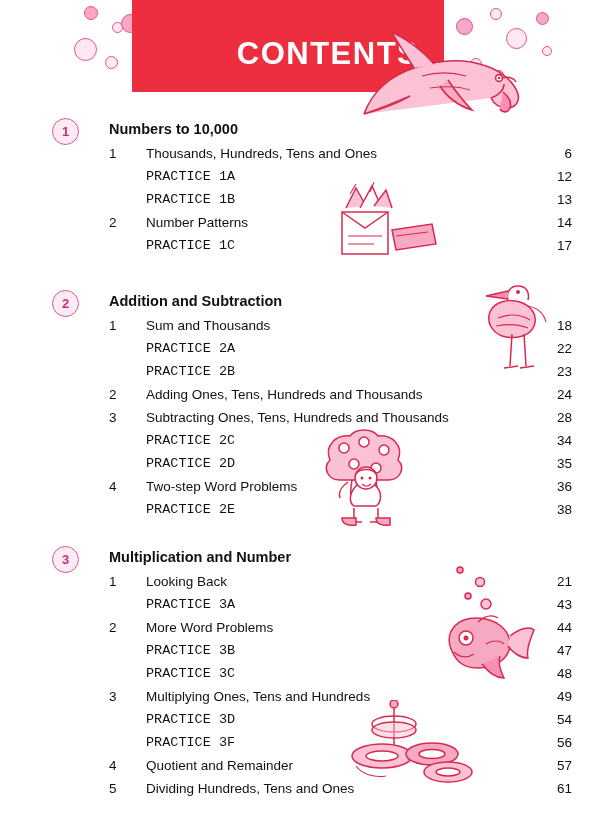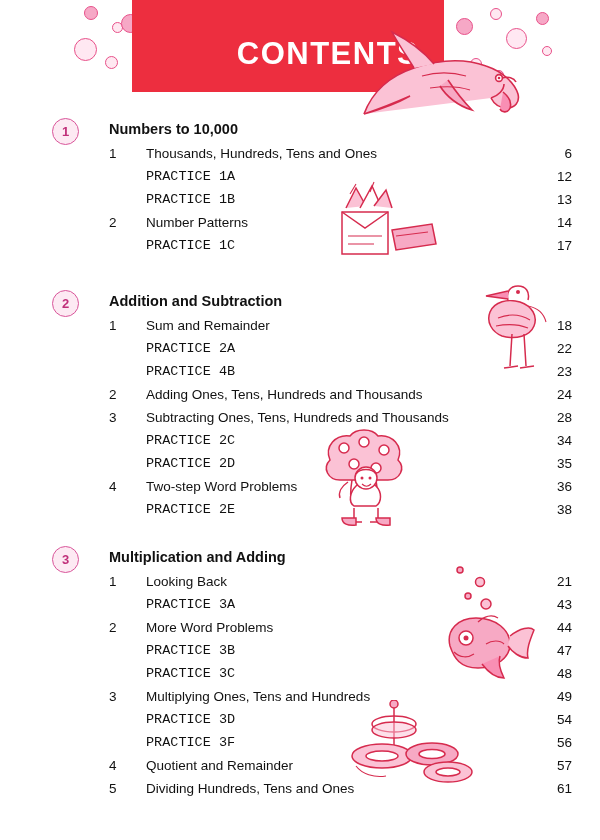--- a/index.html
+++ b/index.html
@@ -222,31 +222,31 @@
     </g>
   </svg>
 </div>
 
 <div class="chapter" style="top:290px;">
   <div class="chap-num">2</div>
   <div class="chap-title">Addition and Subtraction</div>
   <div class="rows">
     <div class="row">
       <span class="rnum">1</span>
-      <span class="rlabel">Sum and Remainder</span>
+      <span class="rlabel">Sum and Thousands</span>
       <span class="rpage">18</span>
     </div>
     <div class="row practice">
       <span class="rnum"></span>
       <span class="rlabel">PRACTICE 2A</span>
       <span class="rpage">22</span>
     </div>
     <div class="row practice">
       <span class="rnum"></span>
-      <span class="rlabel">PRACTICE 4B</span>
+      <span class="rlabel">PRACTICE 2B</span>
       <span class="rpage">23</span>
     </div>
     <div class="row">
       <span class="rnum">2</span>
       <span class="rlabel">Adding Ones, Tens, Hundreds and Thousands</span>
       <span class="rpage">24</span>
     </div>
     <div class="row">
       <span class="rnum">3</span>
       <span class="rlabel">Subtracting Ones, Tens, Hundreds and Thousands</span>
@@ -312,21 +312,21 @@
       <path d="M54 82 L54 94 M78 82 L78 94"></path>
       <path d="M44 96 L62 96 M70 96 L88 96" fill="#f7a9c4"></path>
       <path d="M42 92 C42 98 48 100 56 99 L56 92 Z" fill="#f7a9c4"></path>
       <path d="M76 92 C76 98 82 100 90 99 L90 92 Z" fill="#f7a9c4"></path>
     </g>
   </svg>
 </div>
 
 <div class="chapter" style="top:546px;">
   <div class="chap-num">3</div>
-  <div class="chap-title">Multiplication and Adding</div>
+  <div class="chap-title">Multiplication and Number</div>
   <div class="rows">
     <div class="row">
       <span class="rnum">1</span>
       <span class="rlabel">Looking Back</span>
       <span class="rpage">21</span>
     </div>
     <div class="row practice">
       <span class="rnum"></span>
       <span class="rlabel">PRACTICE 3A</span>
       <span class="rpage">43</span>

